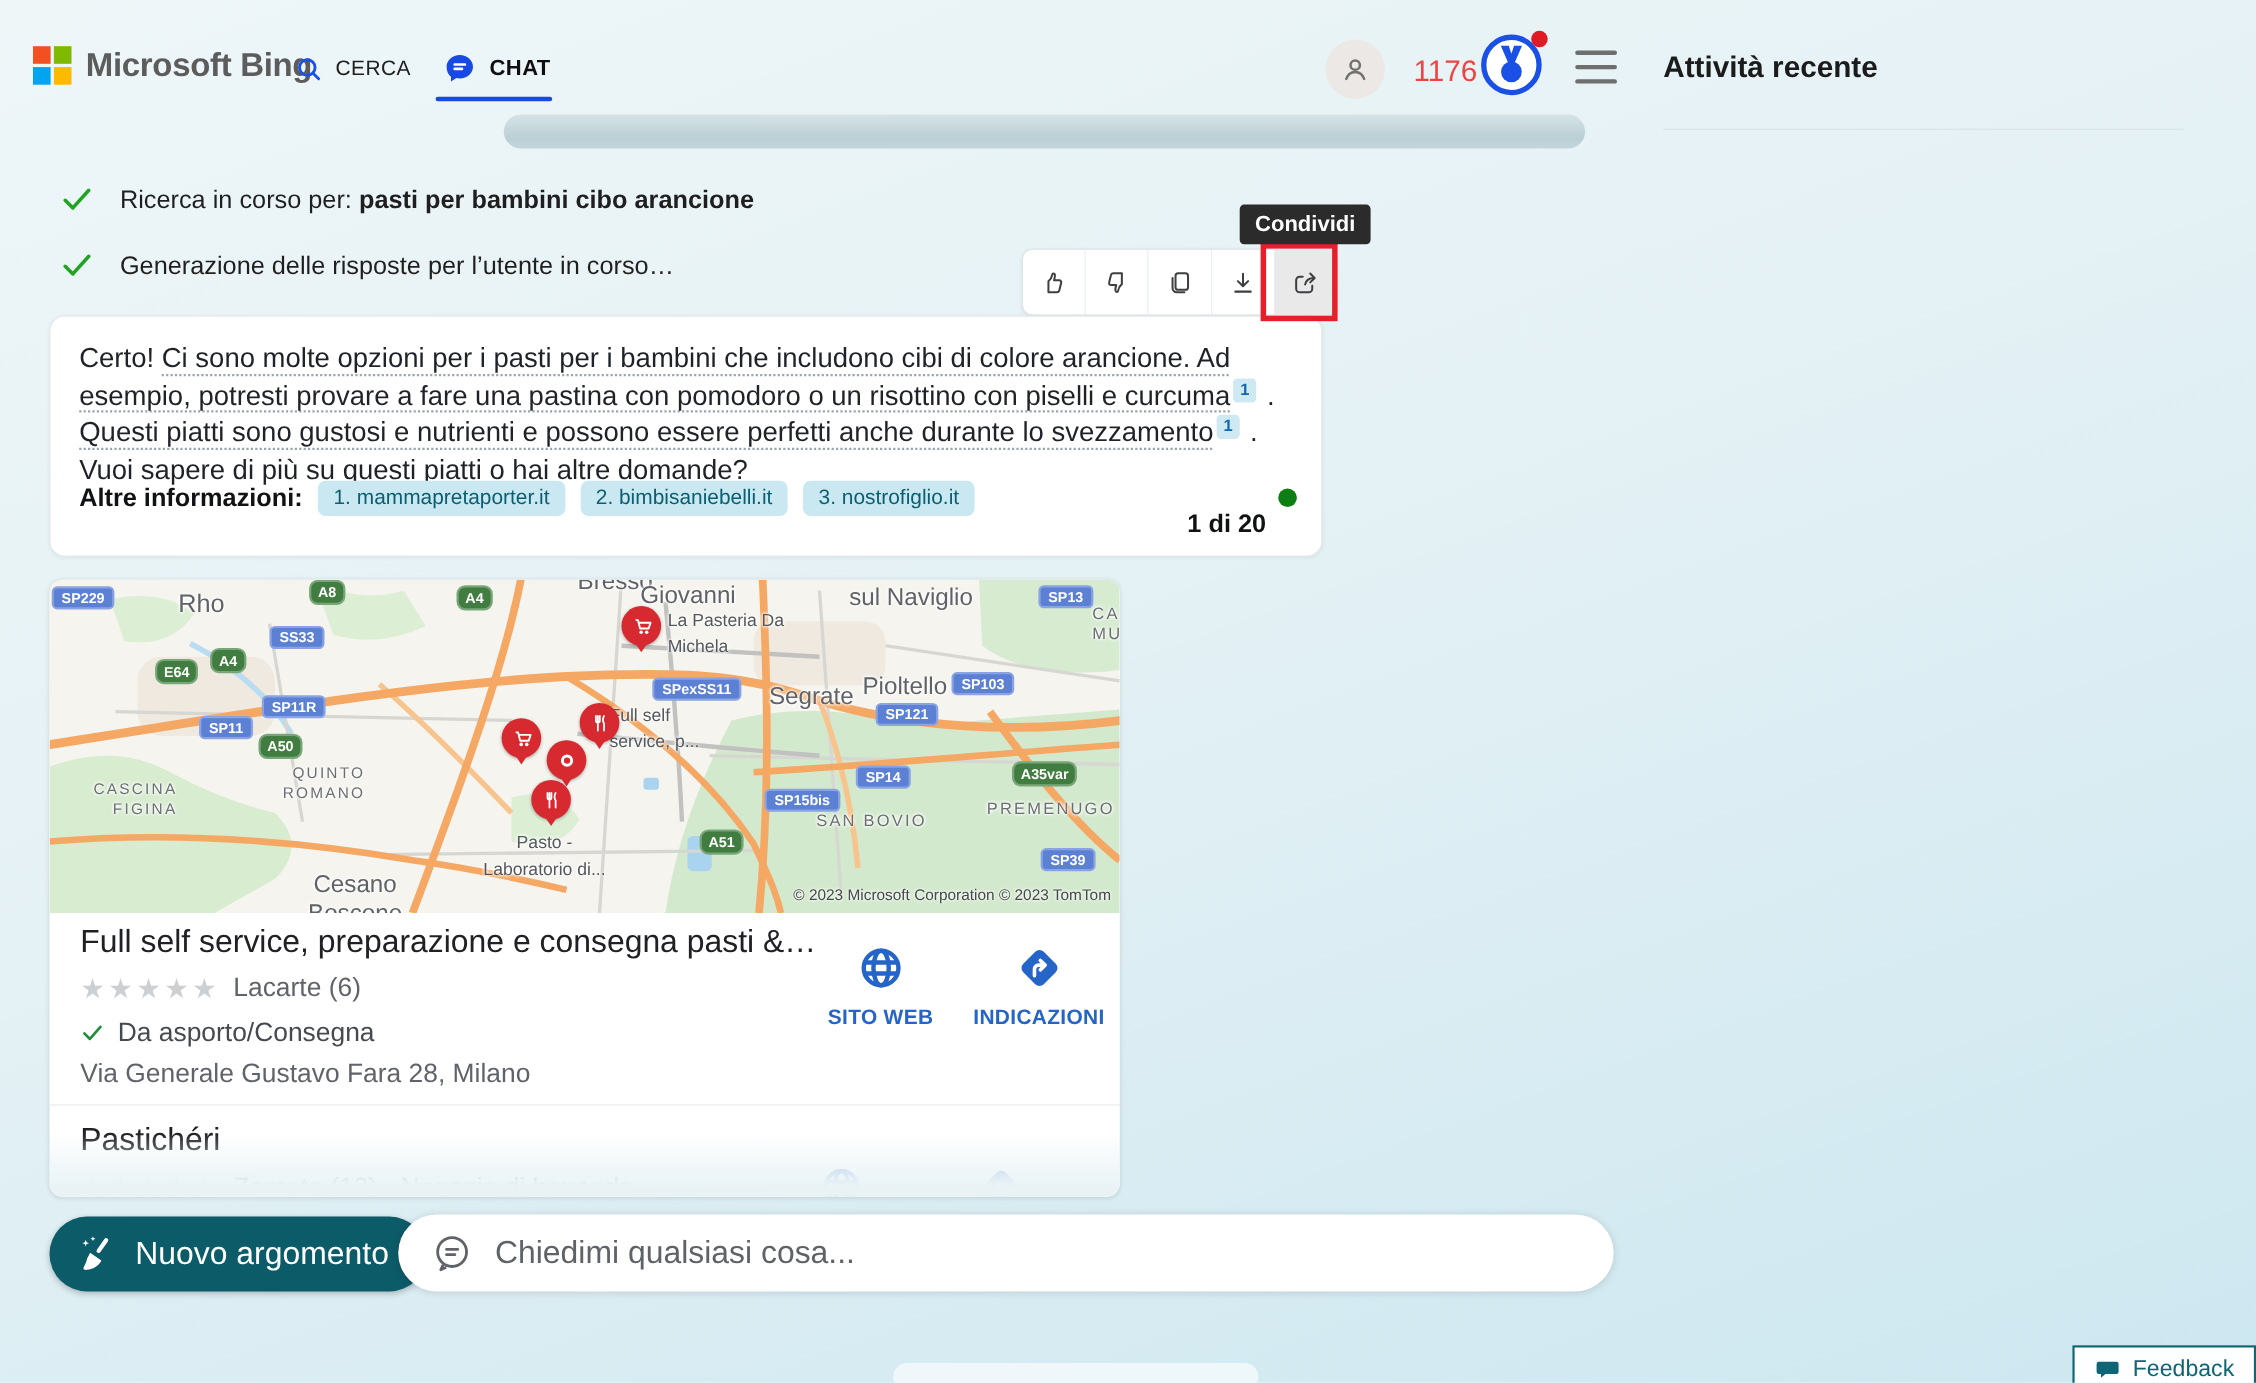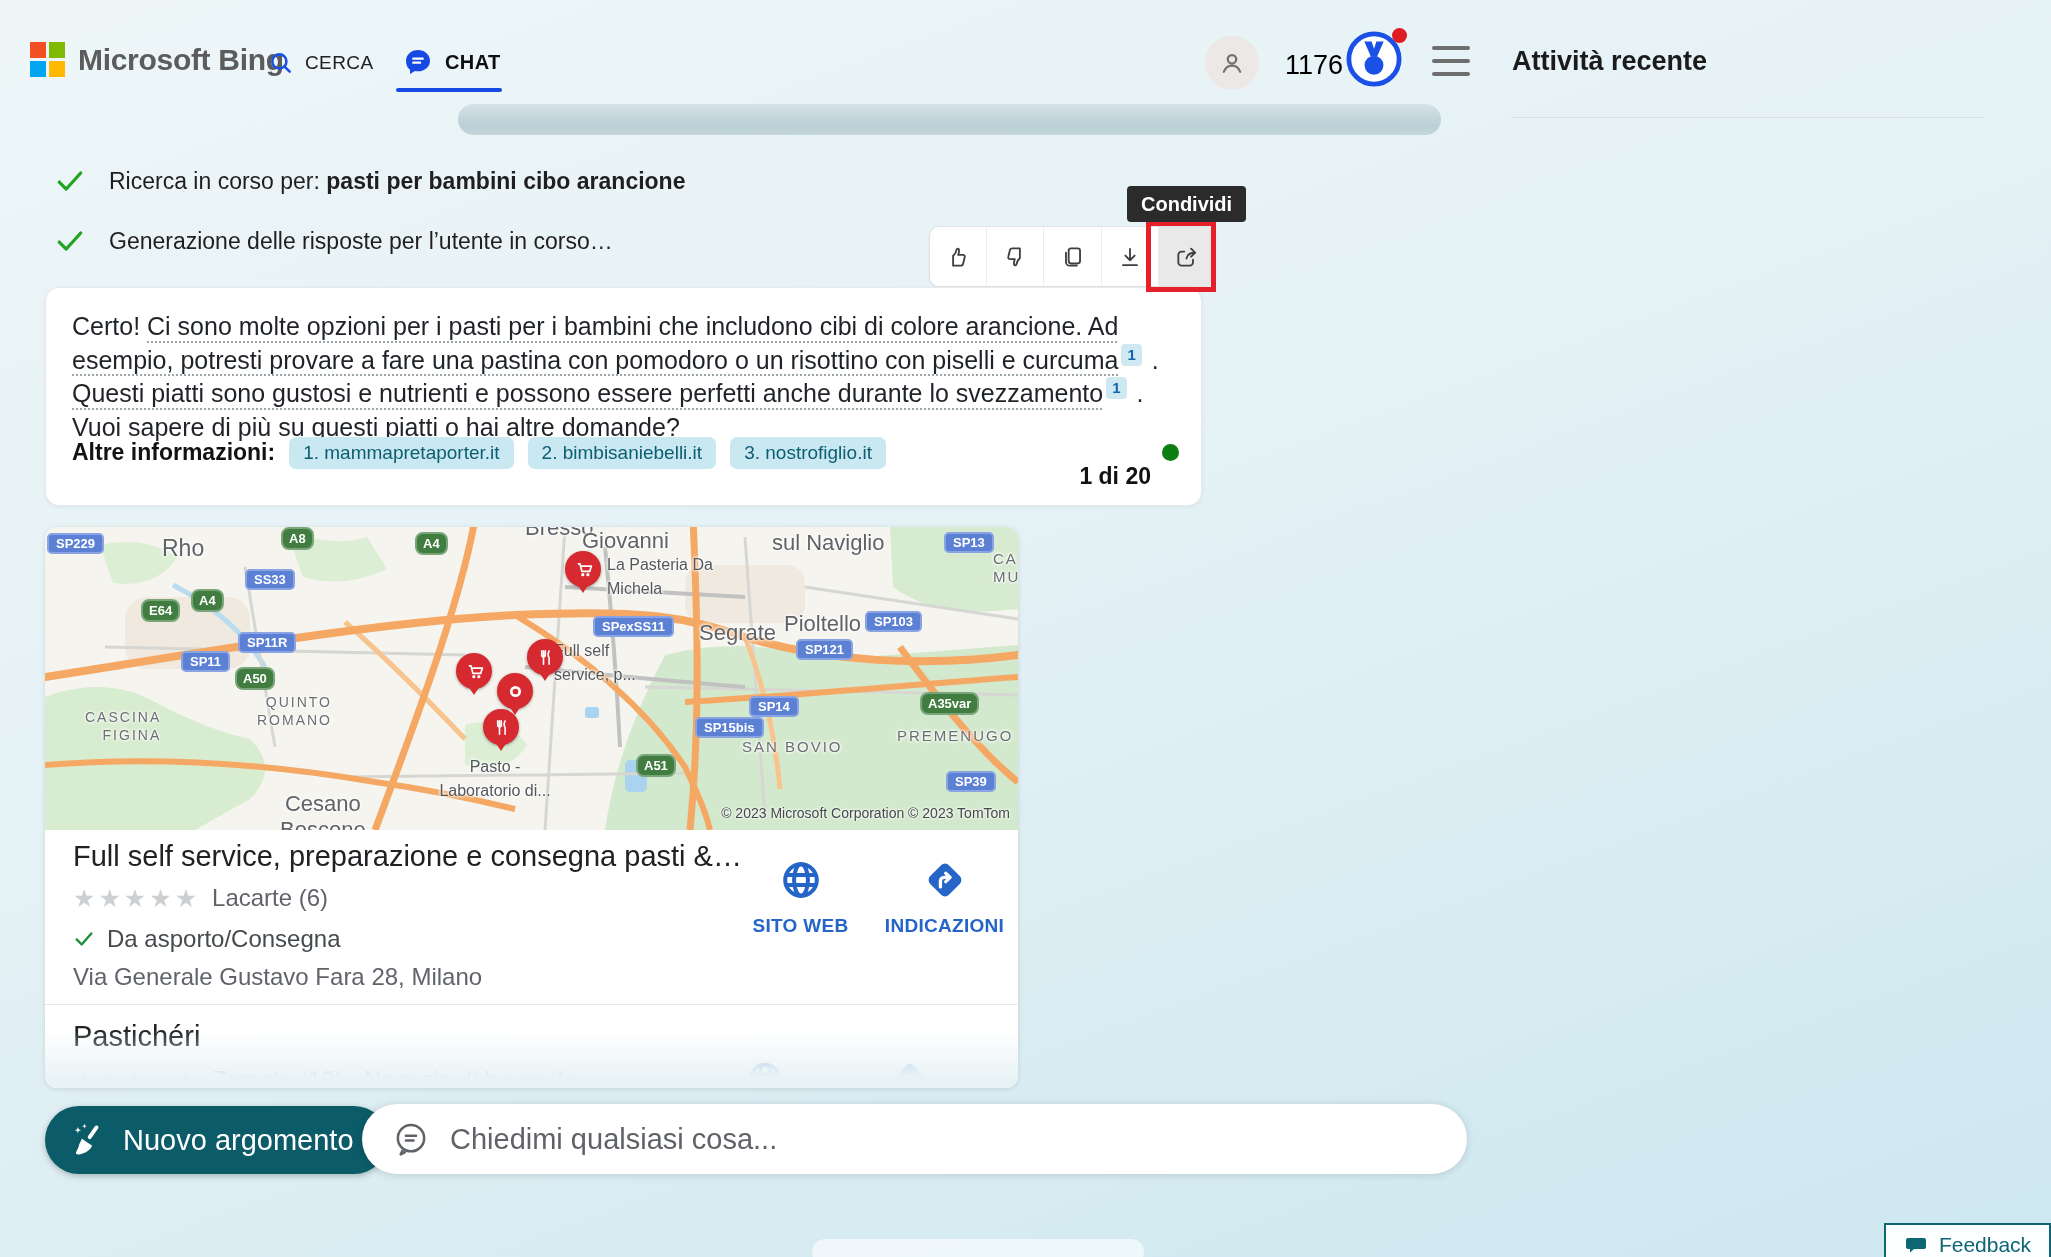--- a/index.html
+++ b/index.html
@@ -16,21 +16,21 @@
   .mslogo { display:grid; grid-template-columns:16px 16px; grid-template-rows:16px 16px; gap:3px; }
   .mslogo i { display:block; }
   .brand-text { font-size:30px; font-weight:600; color:#5c5c5c; letter-spacing:-.3px; }
   .tab { display:flex; align-items:center; gap:11px; cursor:pointer; }
   .tab-search { left:268px; top:50px; }
   .tab-search span { font-size:19px; font-weight:500; color:#202020; letter-spacing:.4px; }
   .tab-chat { left:402px; top:46px; }
   .tab-chat span { font-size:20px; font-weight:700; color:#0f0f0f; letter-spacing:.4px; }
   .chat-underline { left:396px; top:88px; width:106px; height:4px; background:#174ae4; border-radius:2px; }
   .avatar { left:1205px; top:36px; width:54px; height:54px; border-radius:50%; background:#ece8e5; display:flex; align-items:center; justify-content:center; }
-  .points { left:1285px; top:50px; font-size:27px; color:#000000; }
+  .points { left:1285px; top:50px; font-size:27px; color:#ef4444; }
   .medal { left:1345px; top:30px; width:58px; height:58px; }
   .medal-dot { left:1392px; top:28px; width:15px; height:15px; border-radius:50%; background:#e01b24; }
   .burger { left:1432px; top:46px; width:38px; display:flex; flex-direction:column; gap:9px; cursor:pointer; }
   .burger i { height:4px; background:#6e6e6e; border-radius:2px; }
   .sidebar-title { left:1512px; top:46px; font-size:27px; font-weight:700; color:#1b1b1b; }
   .sidebar-divider { left:1512px; top:117px; width:473px; height:1px; background:#d9e0e3; }
 
   
   .collapsed-bar { left:458px; top:104px; width:983px; height:31px; border-radius:16px;
     background:linear-gradient(180deg,#d6e3e7 0%,#bacfd6 70%,#c3d6db 100%); }
@@ -316,21 +316,21 @@
     </div>
 
     <div class="badge-b" style="left:2px;top:6px">SP229</div>
     <div class="badge-b" style="left:200px;top:42px">SS33</div>
     <div class="badge-b" style="left:193px;top:105px">SP11R</div>
     <div class="badge-b" style="left:136px;top:124px">SP11</div>
     <div class="badge-b" style="left:899px;top:5px">SP13</div>
     <div class="badge-b" style="left:548px;top:89px">SPexSS11</div>
     <div class="badge-b" style="left:820px;top:84px">SP103</div>
     <div class="badge-b" style="left:751px;top:112px">SP121</div>
-    <div class="badge-b" style="left:704px;top:169px">SP14</div>
+    <div class="badge-b" style="left:733px;top:169px">SP14</div>
     <div class="badge-b" style="left:650px;top:190px">SP15bis</div>
     <div class="badge-b" style="left:901px;top:244px">SP39</div>
     <div class="badge-g" style="left:236px;top:0px">A8</div>
     <div class="badge-g" style="left:370px;top:5px">A4</div>
     <div class="badge-g" style="left:146px;top:62px">A4</div>
     <div class="badge-g" style="left:96px;top:72px">E64</div>
     <div class="badge-g" style="left:190px;top:140px">A50</div>
     <div class="badge-g" style="left:591px;top:227px">A51</div>
     <div class="badge-g" style="left:875px;top:165px">A35var</div>
 

